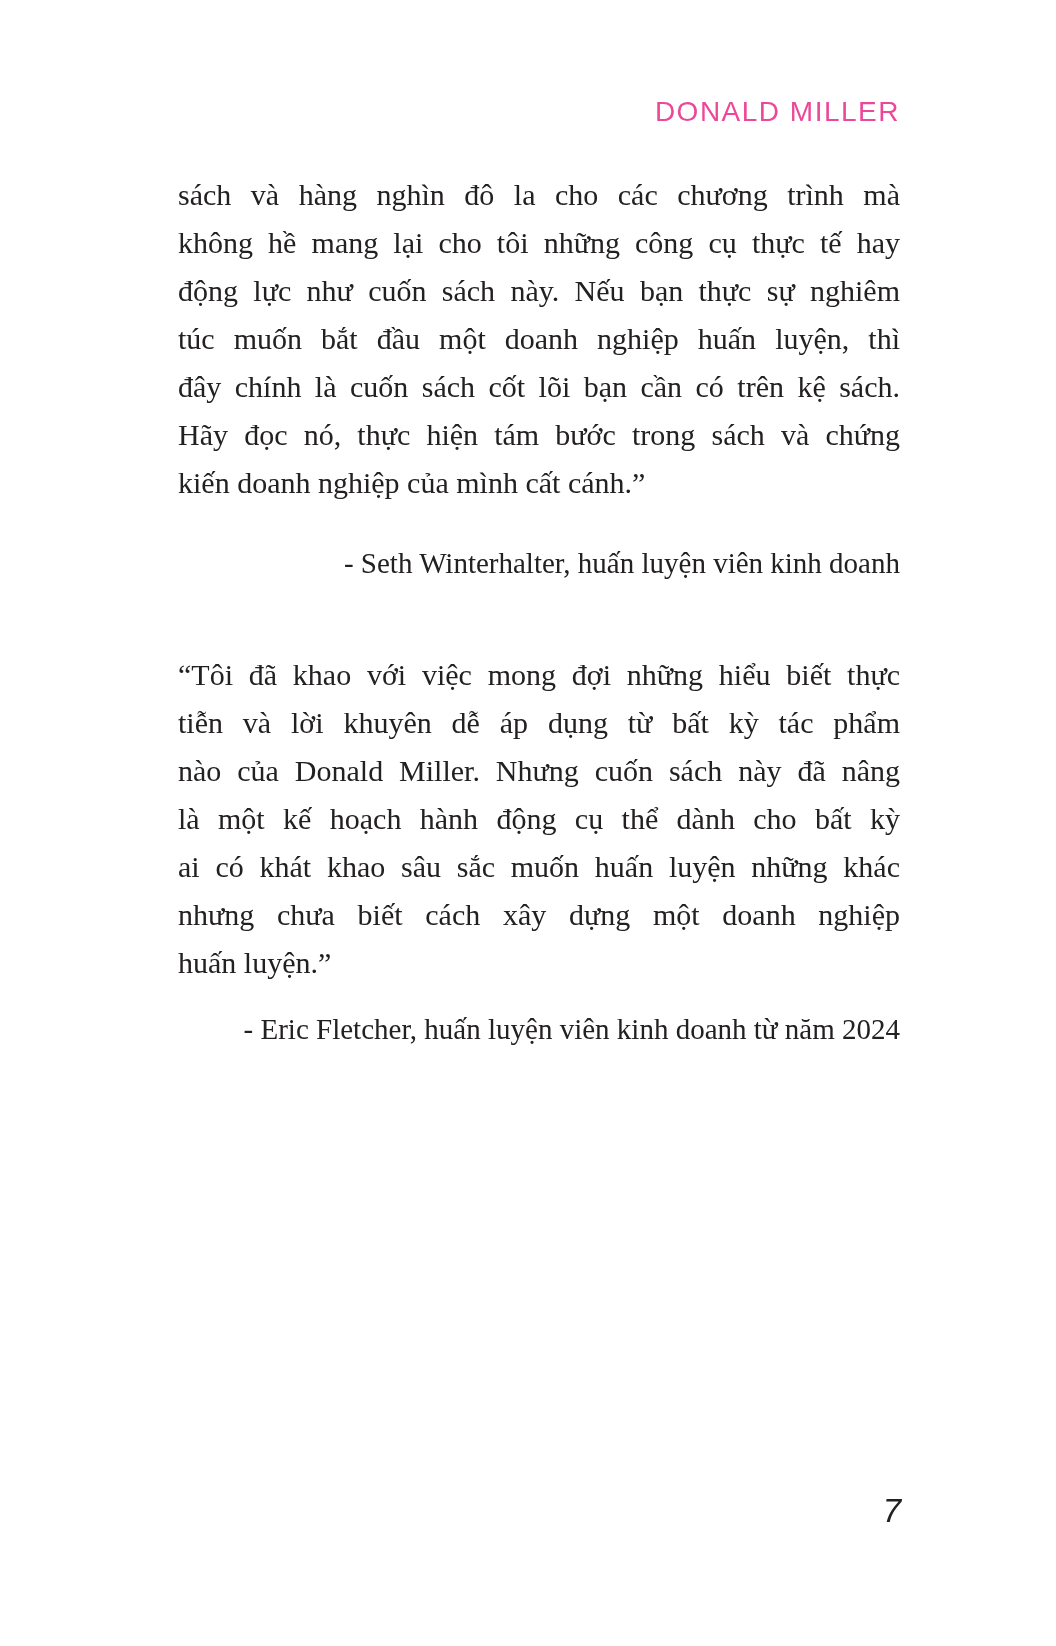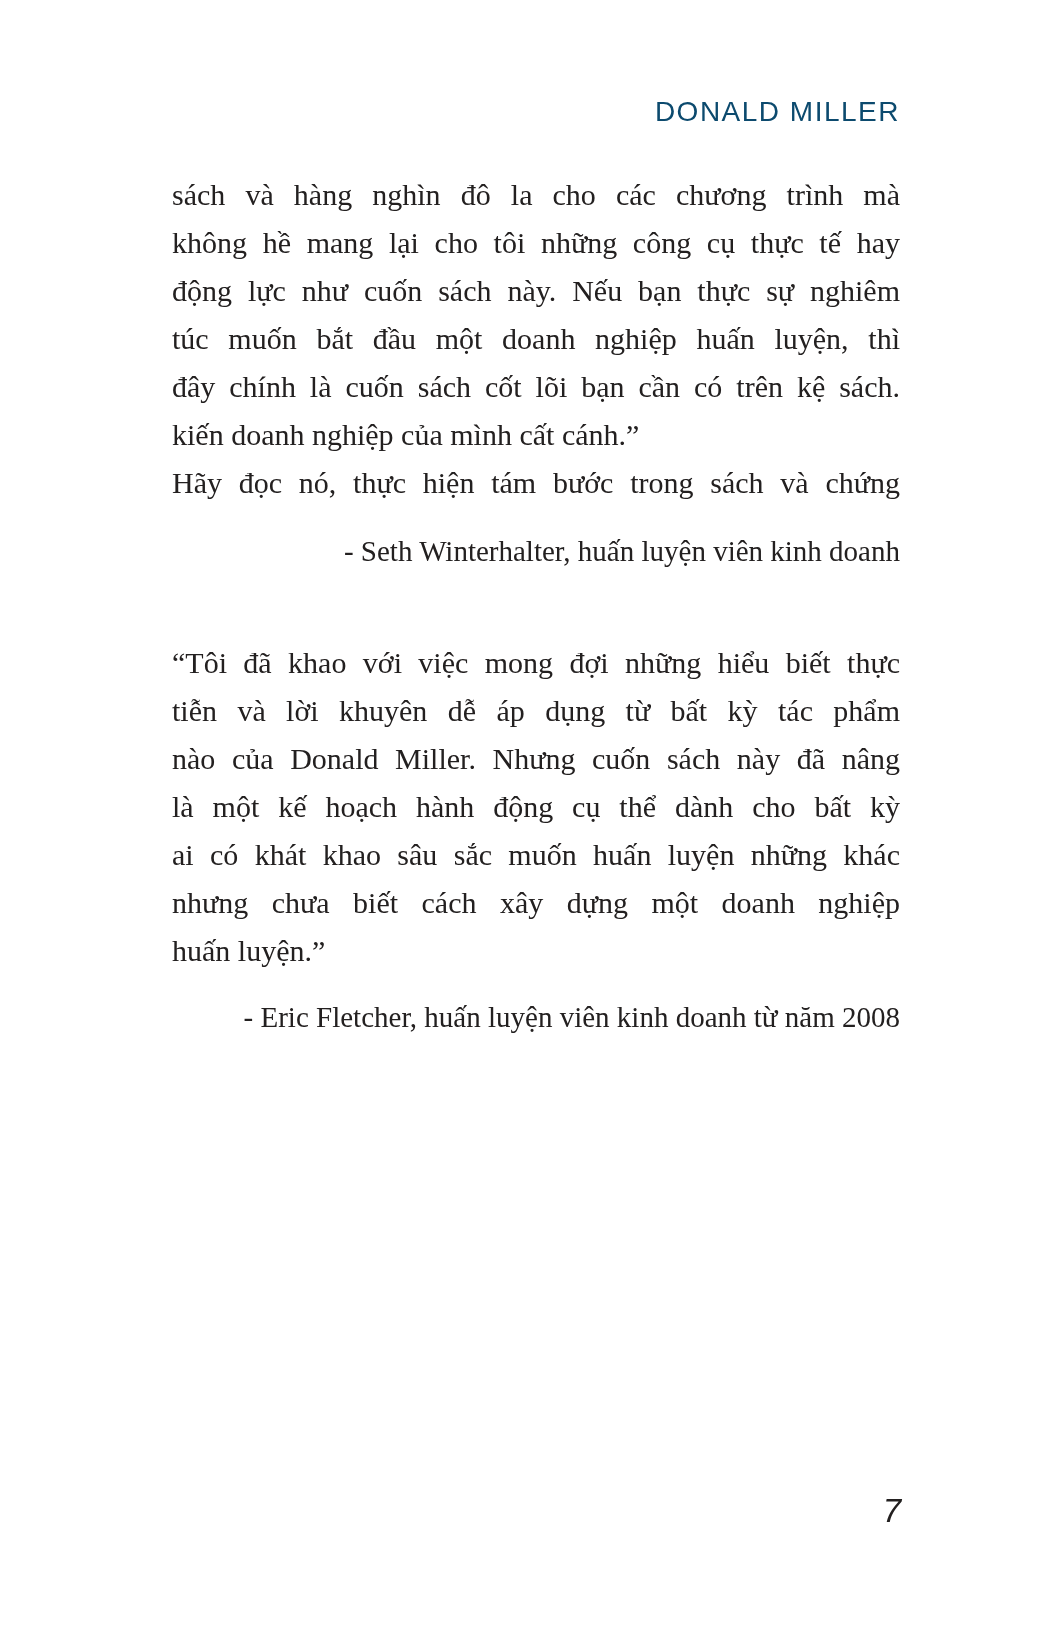--- a/index.html
+++ b/index.html
@@ -22,40 +22,41 @@
   }
   .running-header {
     position: absolute;
     top: 96px;
     left: 172px;
     width: 728px;
     text-align: right;
     font-family: "Liberation Sans", sans-serif;
     font-size: 28px;
     letter-spacing: 1.5px;
-    color: #0c4a6e;
+    color: #ec4899;
   }
   .content {
     position: absolute;
     top: 171px;
     left: 172px;
     width: 728px;
     font-size: 30px;
     line-height: 48px;
   }
   .quote-block .line {
     text-align: justify;
     text-align-last: justify;
     white-space: normal;
+    margin-left: 6px;
   }
   .quote-block .line.last {
     text-align-last: left;
   }
   .attribution {
-    margin-top: 20px;
+    margin-top: 32px;
     font-size: 29px;
     line-height: 48px;
   }
   .attribution .attr-line {
     text-align: right;
   }
   .quote-block.second {
     margin-top: 64px;
   }
   .attribution.attribution-eric {
@@ -81,39 +82,39 @@
   <div class="running-header">DONALD MILLER</div>
 
   <div class="content">
 
     <section class="quote-block">
         <div class="line">sách và hàng nghìn đô la cho các chương trình mà</div>
         <div class="line">không hề mang lại cho tôi những công cụ thực tế hay</div>
         <div class="line">động lực như cuốn sách này. Nếu bạn thực sự nghiêm</div>
         <div class="line">túc muốn bắt đầu một doanh nghiệp huấn luyện, thì</div>
         <div class="line">đây chính là cuốn sách cốt lõi bạn cần có trên kệ sách.</div>
+        <div class="line">Hãy đọc nó, thực hiện tám bước trong sách và chứng</div>
         <div class="line last">kiến doanh nghiệp của mình cất cánh.”</div>
-        <div class="line">Hãy đọc nó, thực hiện tám bước trong sách và chứng</div>
       </section>
 
     <div class="attribution">
         <div class="attr-line">- Seth Winterhalter, huấn luyện viên kinh doanh</div>
       </div>
 
     <section class="quote-block second">
         <div class="line">“Tôi đã khao với việc mong đợi những hiểu biết thực</div>
         <div class="line">tiễn và lời khuyên dễ áp dụng từ bất kỳ tác phẩm</div>
         <div class="line">nào của Donald Miller. Nhưng cuốn sách này đã nâng</div>
         <div class="line">là một kế hoạch hành động cụ thể dành cho bất kỳ</div>
         <div class="line">ai có khát khao sâu sắc muốn huấn luyện những khác</div>
         <div class="line">nhưng chưa biết cách xây dựng một doanh nghiệp</div>
         <div class="line last">huấn luyện.”</div>
       </section>
 
     <div class="attribution attribution-eric">
-        <div class="attr-line">- Eric Fletcher, huấn luyện viên kinh doanh từ năm 2008</div>
+        <div class="attr-line">- Eric Fletcher, huấn luyện viên kinh doanh từ năm 2024</div>
       </div>
 
   </div>
 
   <div class="page-number">7</div>
 
 </div>
 
 </body></html>

